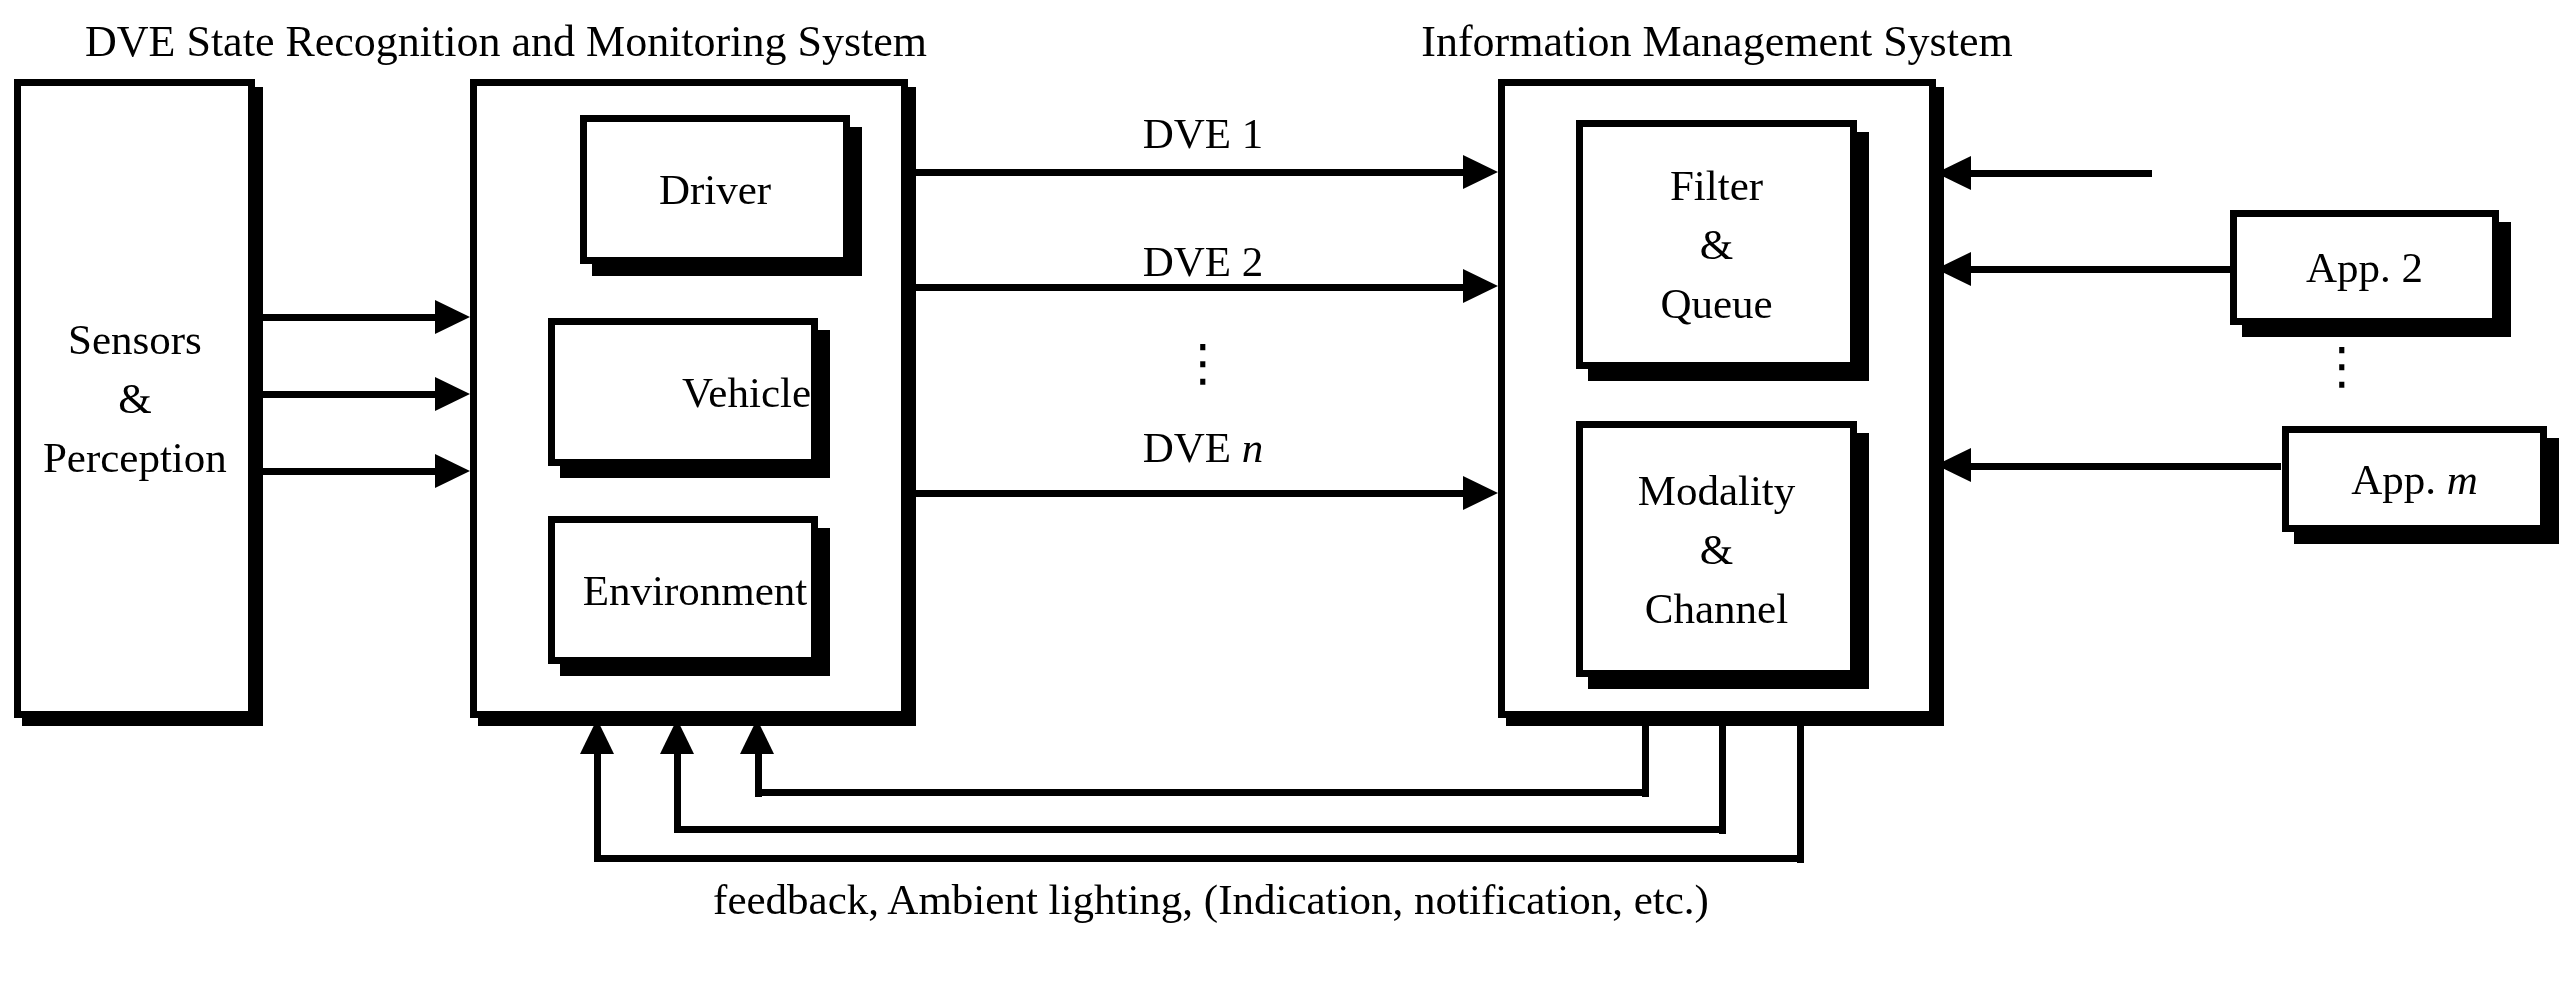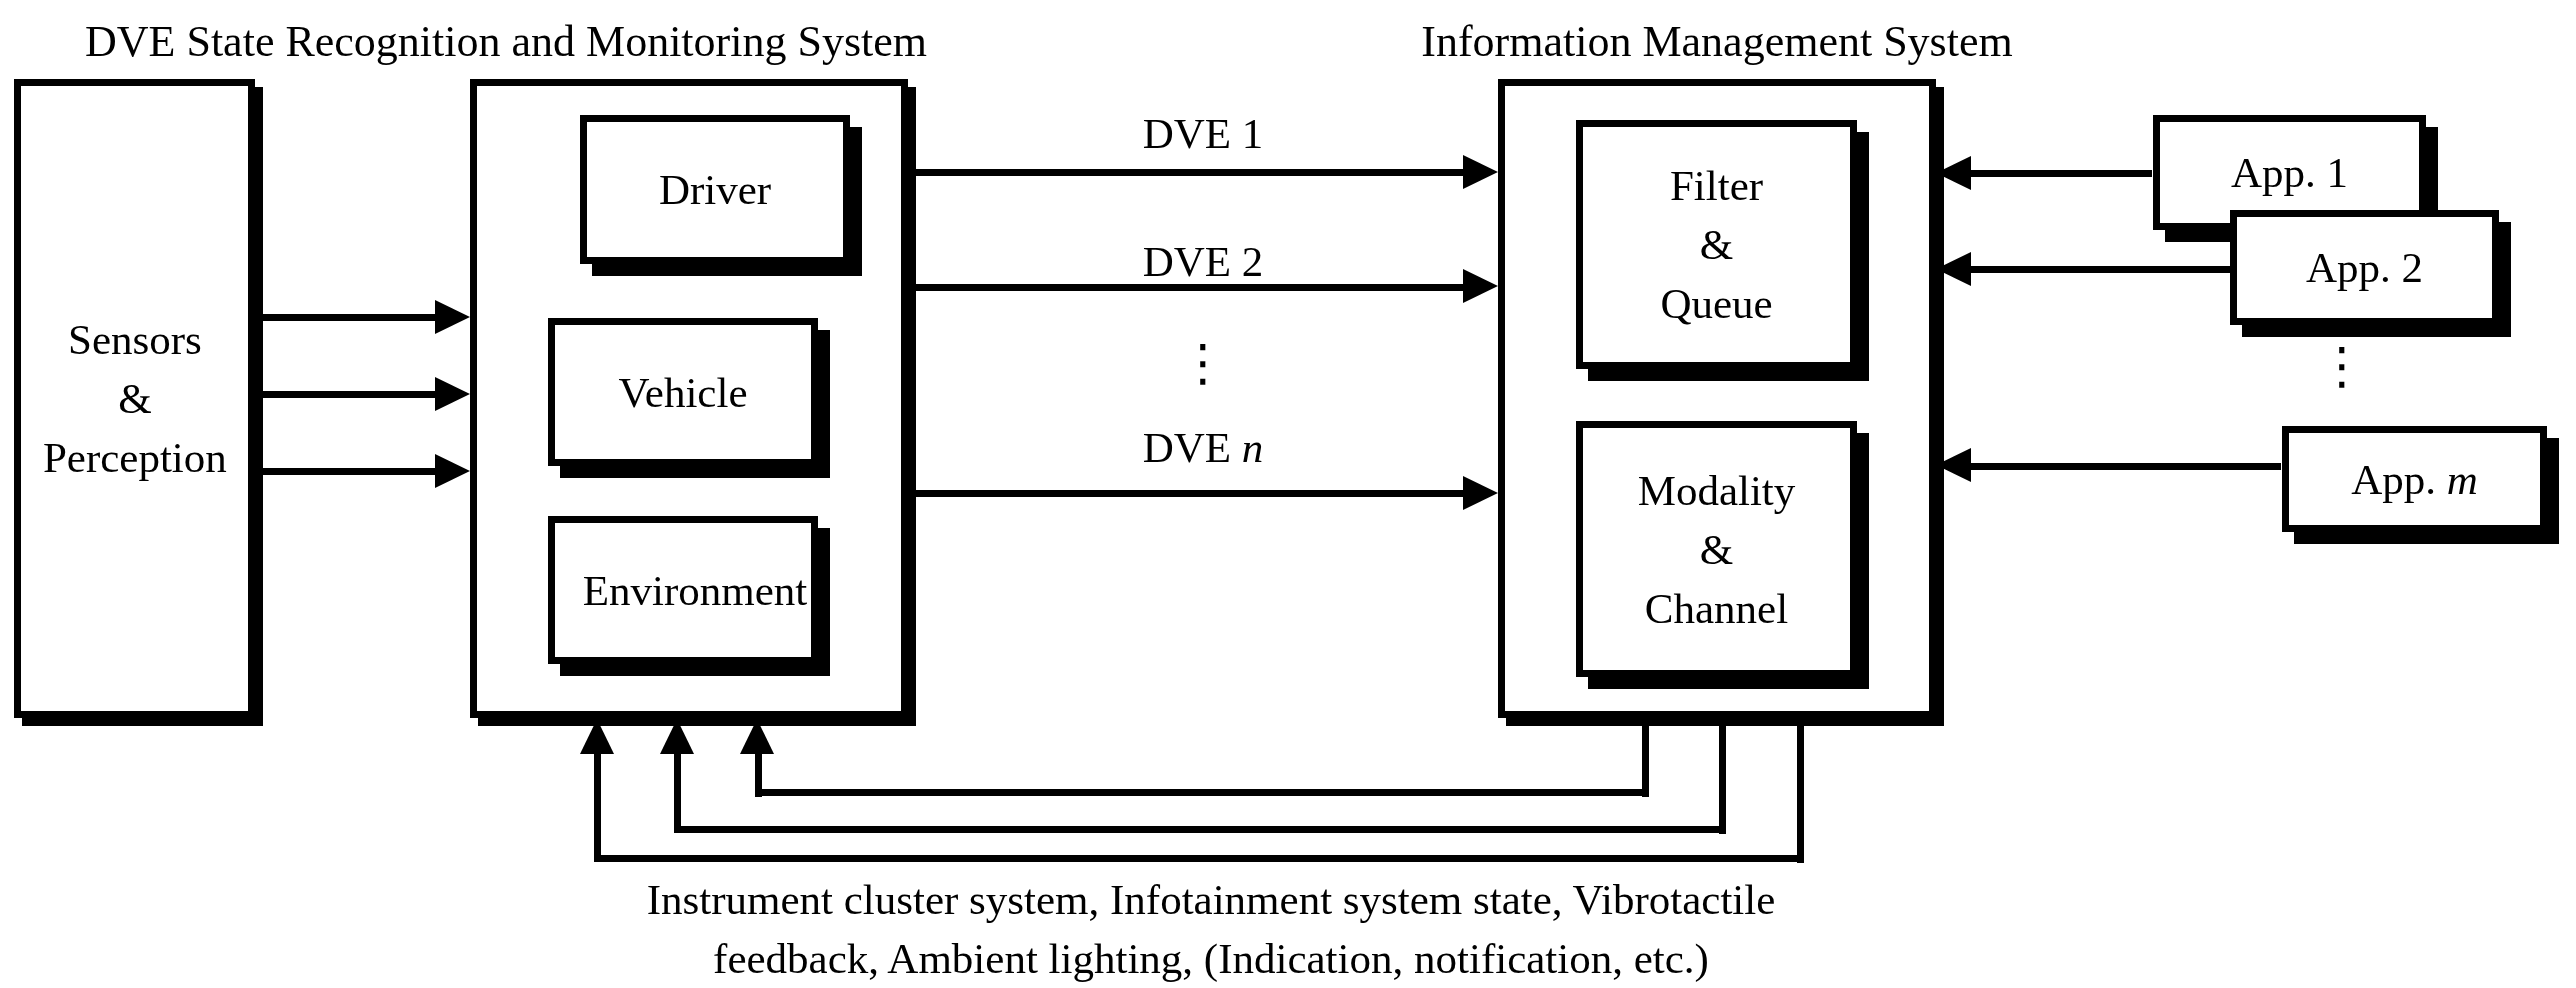--- a/index.html
+++ b/index.html
@@ -124,21 +124,21 @@
   <div class="hline" style="left:255px; top:391px; width:180px;"></div>
   <div class="head-right" style="left:435px; top:377px;"></div>
   <div class="hline" style="left:255px; top:468px; width:180px;"></div>
   <div class="head-right" style="left:435px; top:454px;"></div>
 
   <div class="box shadow-sm" style="left:470px; top:79px; width:438px; height:639px; background:transparent;"></div>
 
   <div class="box shadow-lg" style="left:580px; top:115px; width:270px; height:149px;">
     <div class="lbl">Driver</div>
   </div>
-  <div class="box shadow-lg" style="left:548px; top:318px; width:270px; height:148px;">
+  <div class="box shadow-lg" style="left:548px; top:318px; width:270px; height:148px;align-items:flex-end;">
     <div class="lbl">Vehicle</div>
   </div>
   <div class="box shadow-lg" style="left:548px; top:516px; width:270px; height:148px;padding-left:24px;">
     <div class="lbl">Environment</div>
   </div>
 
   <div class="edge-label" style="left:1203px; top:109px;">DVE 1</div>
   <div class="hline" style="left:908px; top:169px; width:555px;"></div>
   <div class="head-right" style="left:1463px; top:155px;"></div>
 
@@ -165,23 +165,20 @@
     <div class="lbl">Channel</div>
   </div>
 
   <div class="head-left" style="left:1936px; top:156px;"></div>
   <div class="hline" style="left:1971px; top:170px; width:181px;"></div>
   <div class="head-left" style="left:1936px; top:252px;"></div>
   <div class="hline" style="left:1971px; top:266px; width:259px;"></div>
   <div class="head-left" style="left:1936px; top:448px;"></div>
   <div class="hline" style="left:1971px; top:463px; width:310px;"></div>
 
-  <div class="box shadow-lg" style="left:2153px; top:115px; width:273px; height:115px;">
-    <div class="lbl">App. 1</div>
-  </div>
   <div class="box shadow-lg" style="left:2230px; top:210px; width:269px; height:115px;">
     <div class="lbl">App. 2</div>
   </div>
   <div class="vdots" style="left:2342px; top:341px;">⋮</div>
   <div class="box shadow-lg" style="left:2282px; top:426px; width:265px; height:106px;">
     <div class="lbl"><span>App. </span><span class="var">m</span></div>
   </div>
 
   <div class="vline" style="left:1642px; top:719px; height:78px;"></div>
   <div class="hline" style="left:755px; top:789px; width:894px;"></div>
@@ -192,18 +189,17 @@
   <div class="hline" style="left:674px; top:826px; width:1051px;"></div>
   <div class="vline" style="left:674px; top:754px; height:79px;"></div>
   <div class="head-up" style="left:660px; top:719px;"></div>
 
   <div class="vline" style="left:1797px; top:719px; height:144px;"></div>
   <div class="hline" style="left:594px; top:855px; width:1209px;"></div>
   <div class="vline" style="left:594px; top:754px; height:108px;"></div>
   <div class="head-up" style="left:580px; top:719px;"></div>
 
   <div class="caption">
-    <div>Instrument cluster system, Infotainment system state, Vibrotactile</div>
     <div>feedback, Ambient lighting, (Indication, notification, etc.)</div>
   </div>
 
 </div>
 
 
 </body></html>

